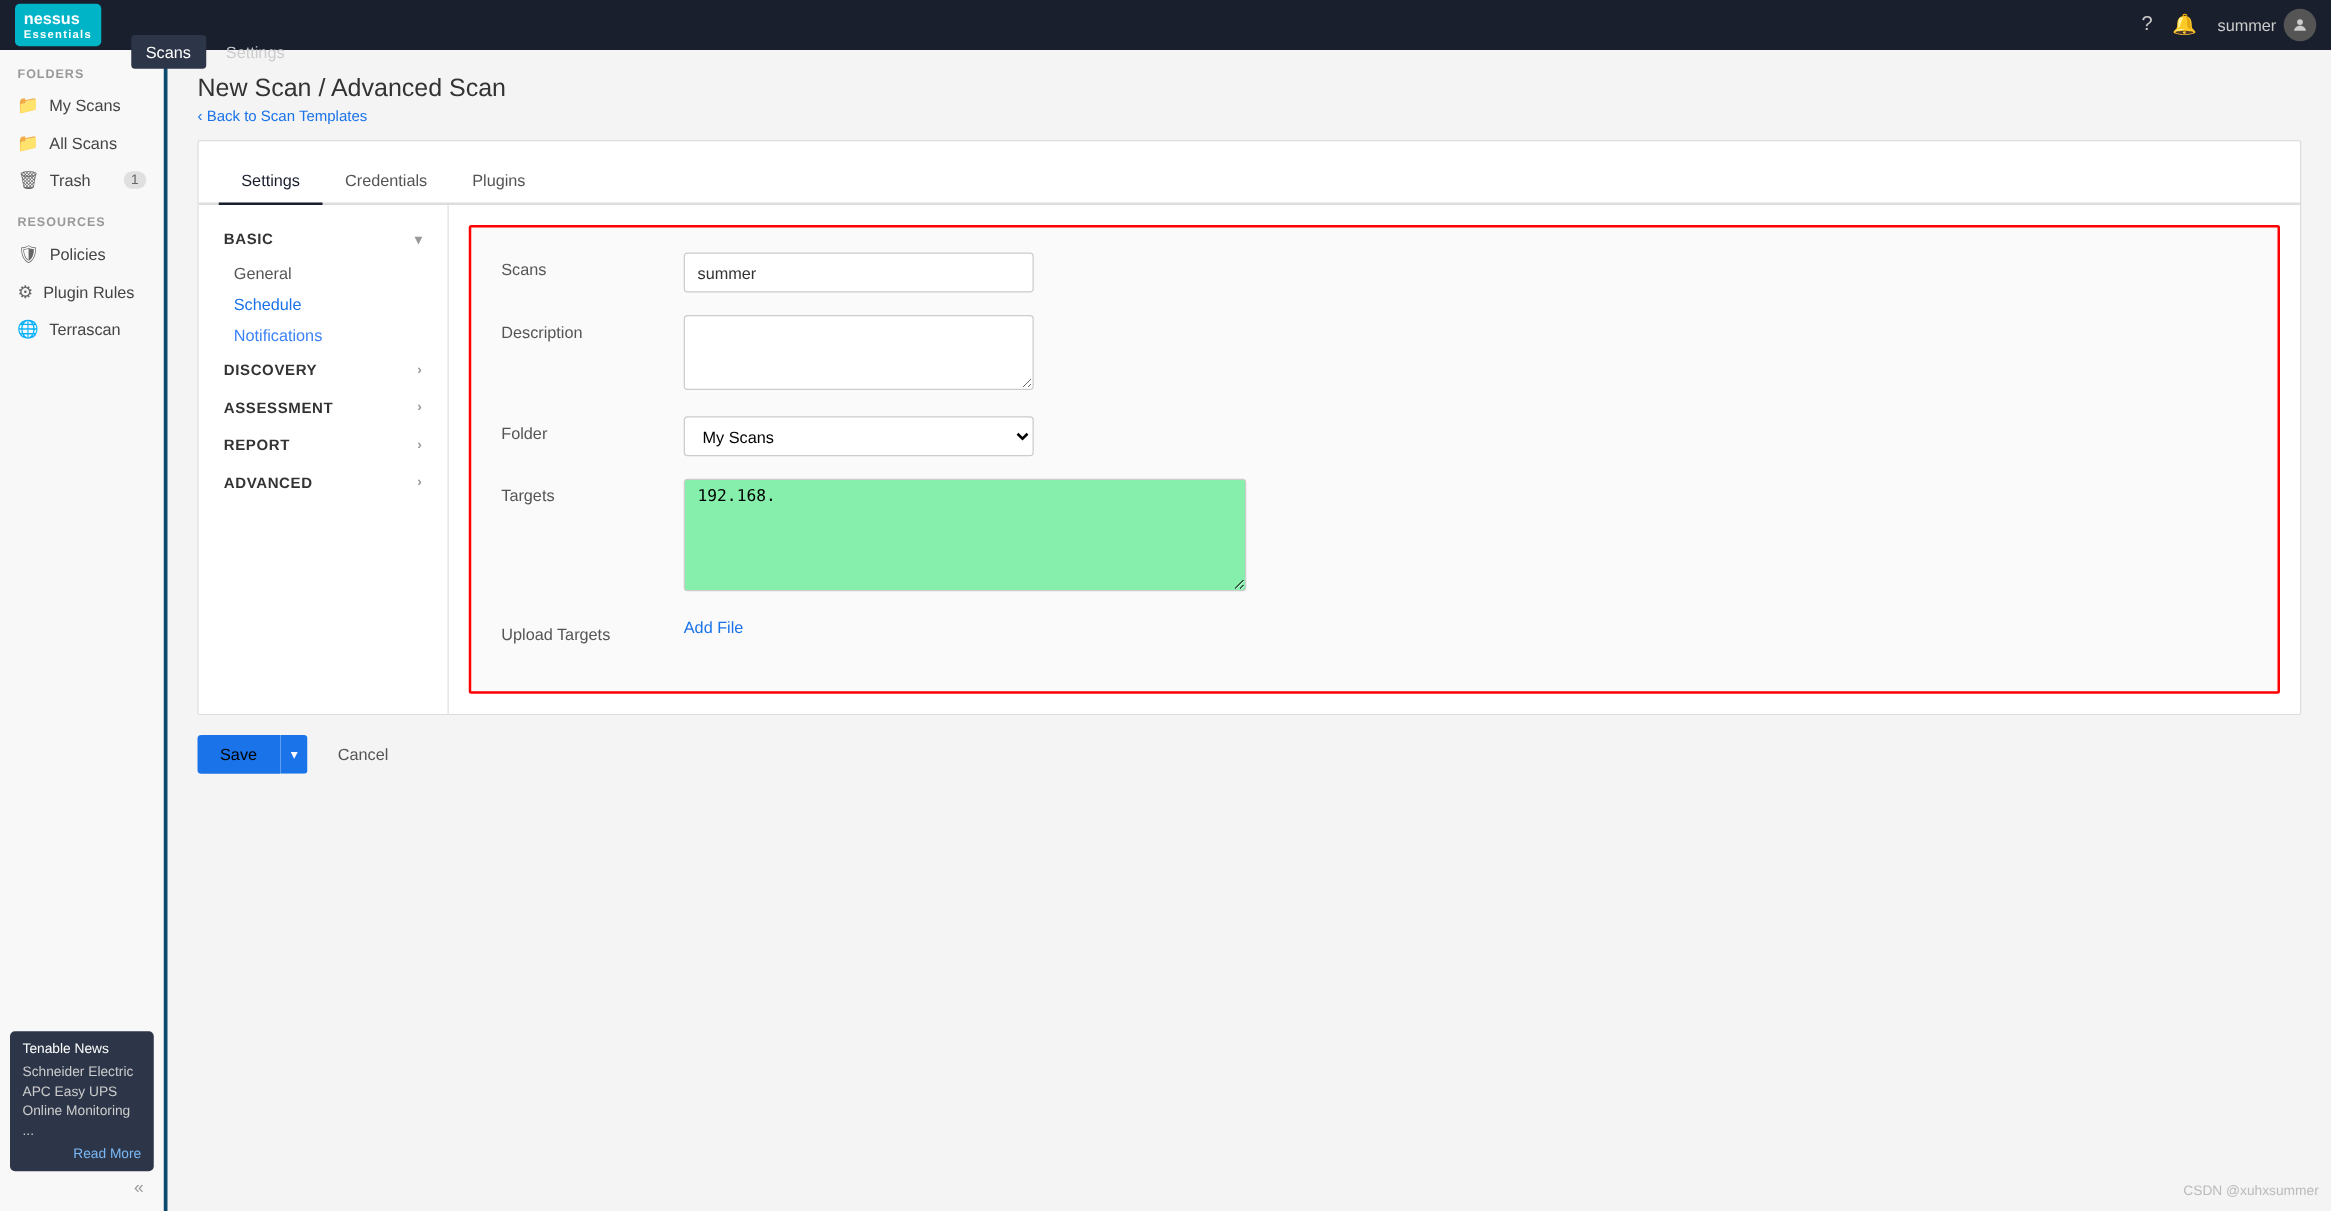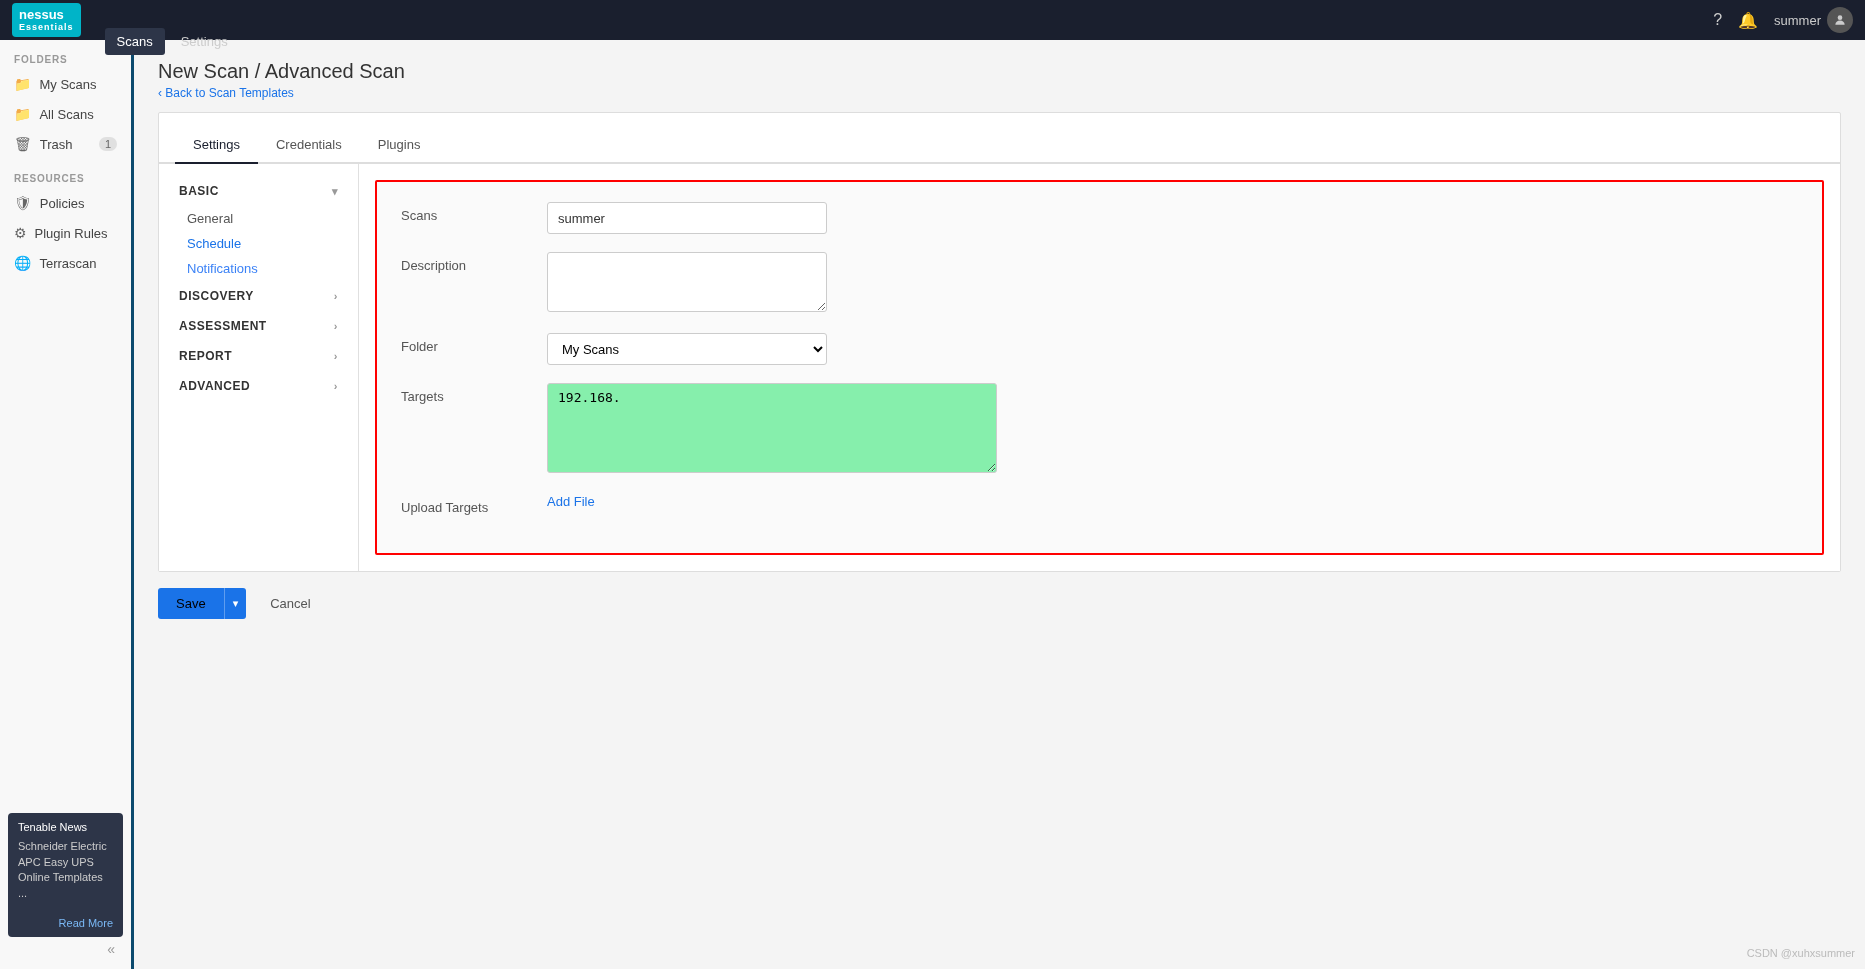--- a/index.html
+++ b/index.html
@@ -125,21 +125,21 @@
       margin-bottom: 6px;
       font-size: 11px;
     }
     .tenable-news-body {
       color: #ccc;
       font-size: 11px;
       line-height: 1.4;
     }
     .tenable-news-readmore {
       text-align: right;
-      margin-top: 16px;
+      margin-top: 4px;
     }
     .tenable-news-readmore a {
       color: #7ab8f5;
       font-size: 11px;
       cursor: pointer;
       text-decoration: none;
     }
     .sidebar-collapse-btn {
       text-align: right;
       padding: 4px 8px;
@@ -400,21 +400,21 @@
       <span>Plugin Rules</span>
     </div>
     <div class="sidebar-item">
       <span class="si-icon">🌐</span>
       <span>Terrascan</span>
     </div>
 
     <div class="sidebar-bottom">
       <div class="tenable-news">
         <div class="tenable-news-title">Tenable News</div>
-        <div class="tenable-news-body">Schneider Electric APC Easy UPS Online Templates ...</div>
+        <div class="tenable-news-body">Schneider Electric APC Easy UPS Online Monitoring ...</div>
         <div class="tenable-news-readmore">
           <a class="tenable-news-readmore">Read More</a>
         </div>
       </div>
       <div class="sidebar-collapse-btn">«</div>
     </div>
   </div>
 
   <div class="content-area">
     <div class="page-header">

